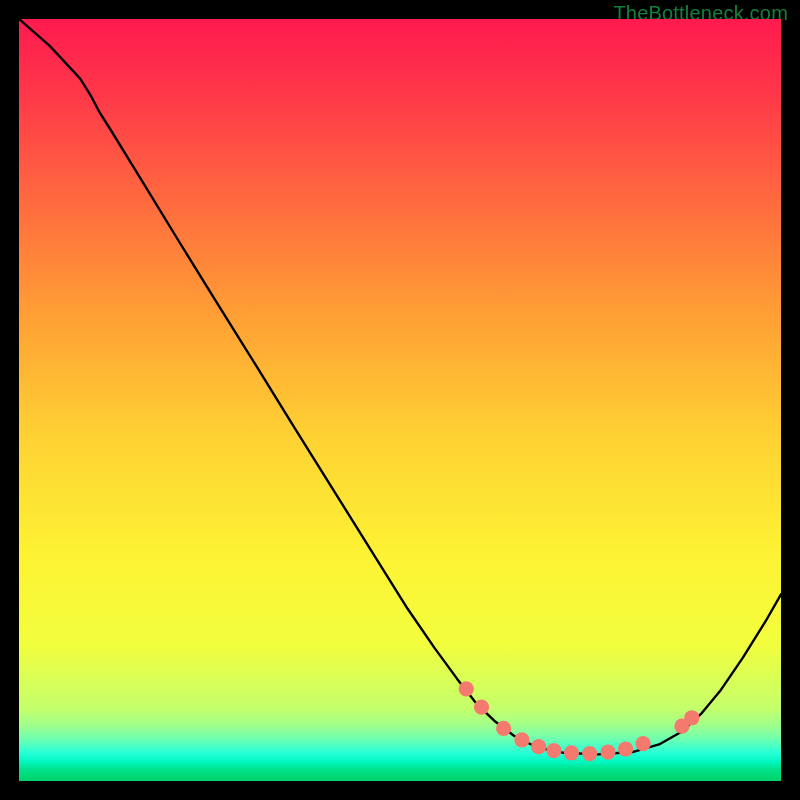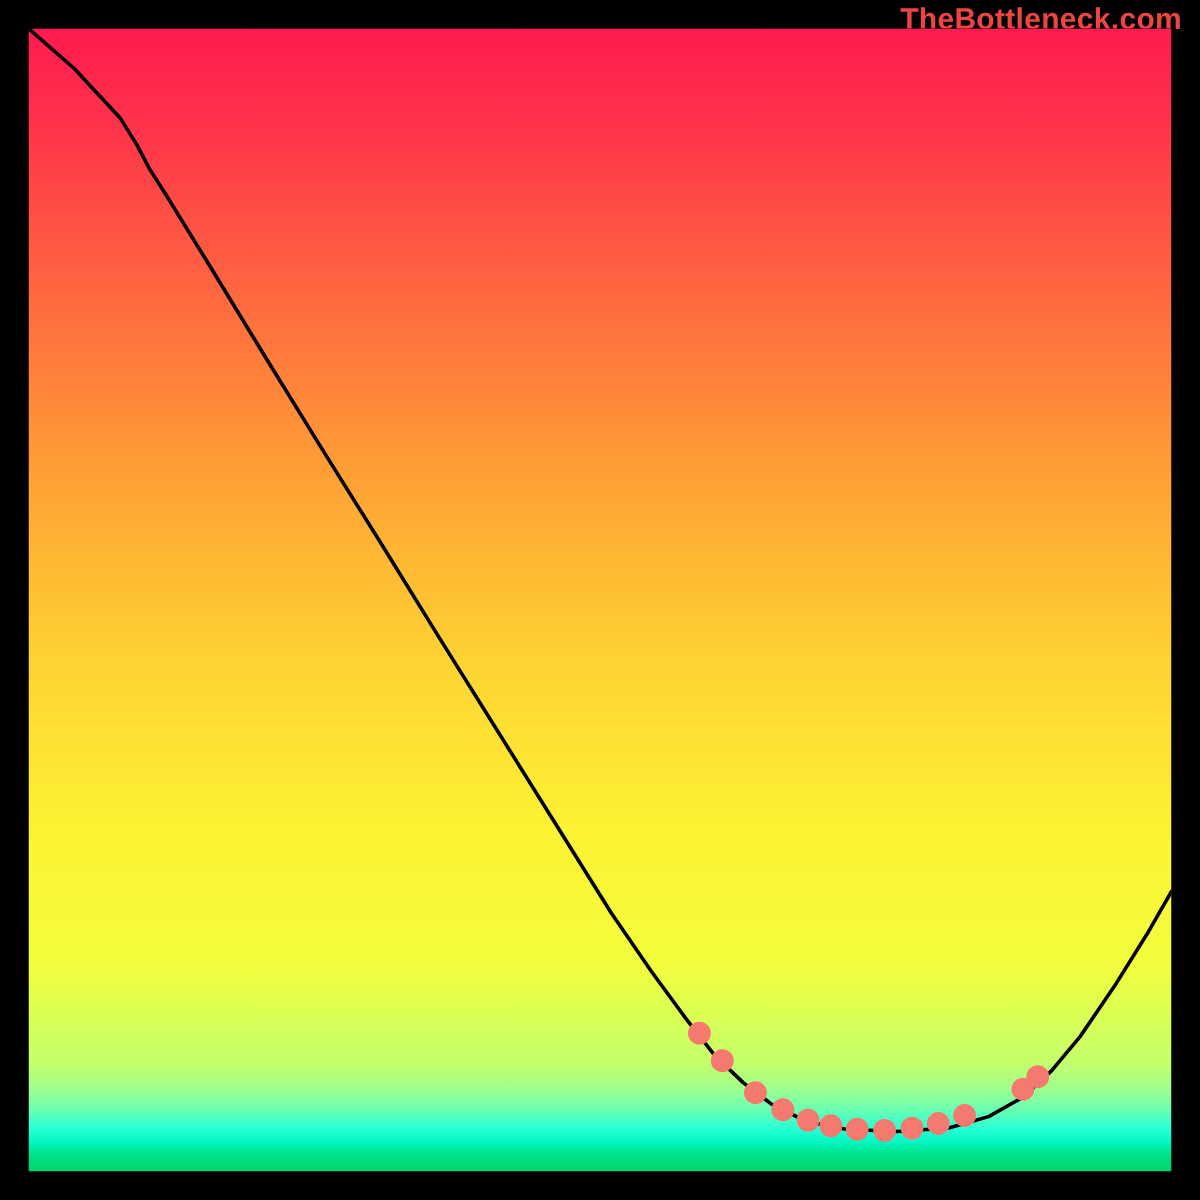--- a/index.html
+++ b/index.html
@@ -11,25 +11,25 @@
     background: #000;
   }
   .plot-wrap {
     position: absolute;
     background: #000;
   }
   .attribution {
     position: absolute;
     top: 2px;
     right: 12px;
-    color: #ef4444;
+    color: #15803d;
     font-family: Arial, Helvetica, sans-serif;
     font-size: 20px;
     letter-spacing: 0.2px;
-    font-weight: 700;
+    font-weight: 400;
   }
   svg { display: block; }
 </style>
 </head>
 <body>
 
 <div class="frame">
   <div class="attribution">TheBottleneck.com</div>
   <div class="plot-wrap" id="plot-wrap" style="left: 19px; top: 19px; width: 762px; height: 762px;">
       <svg width="762" height="762" viewBox="0 0 762 762">

